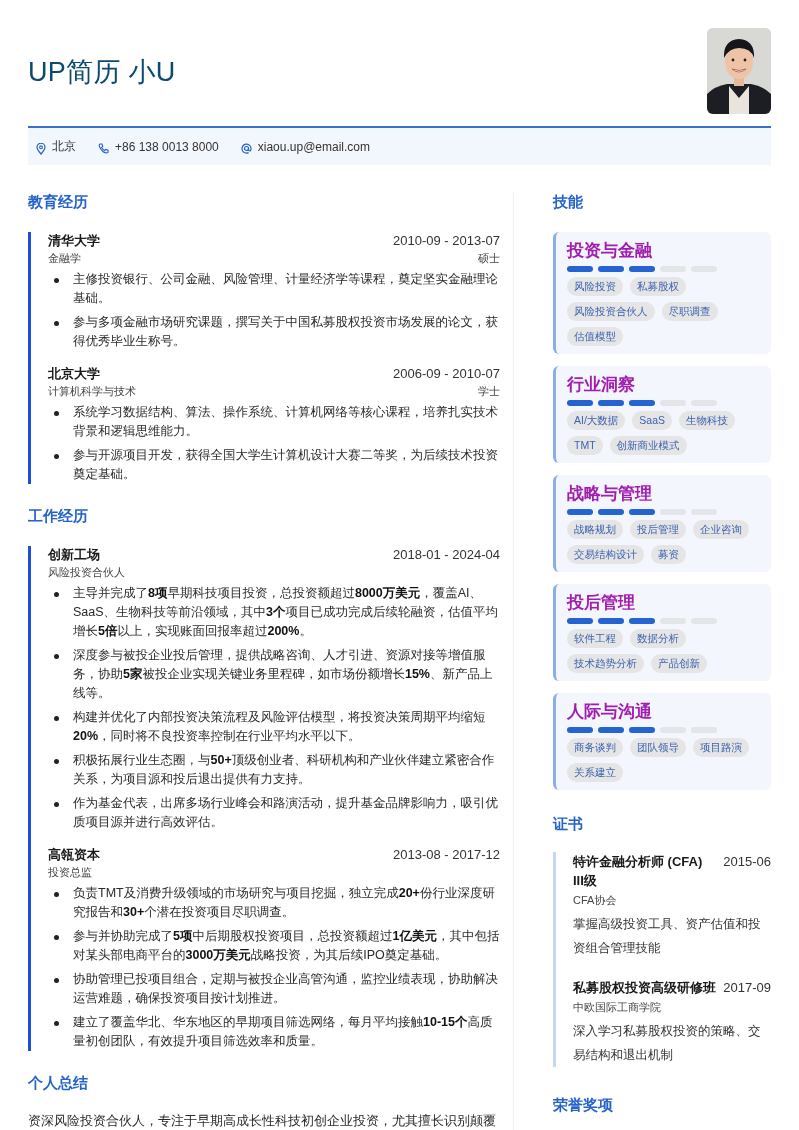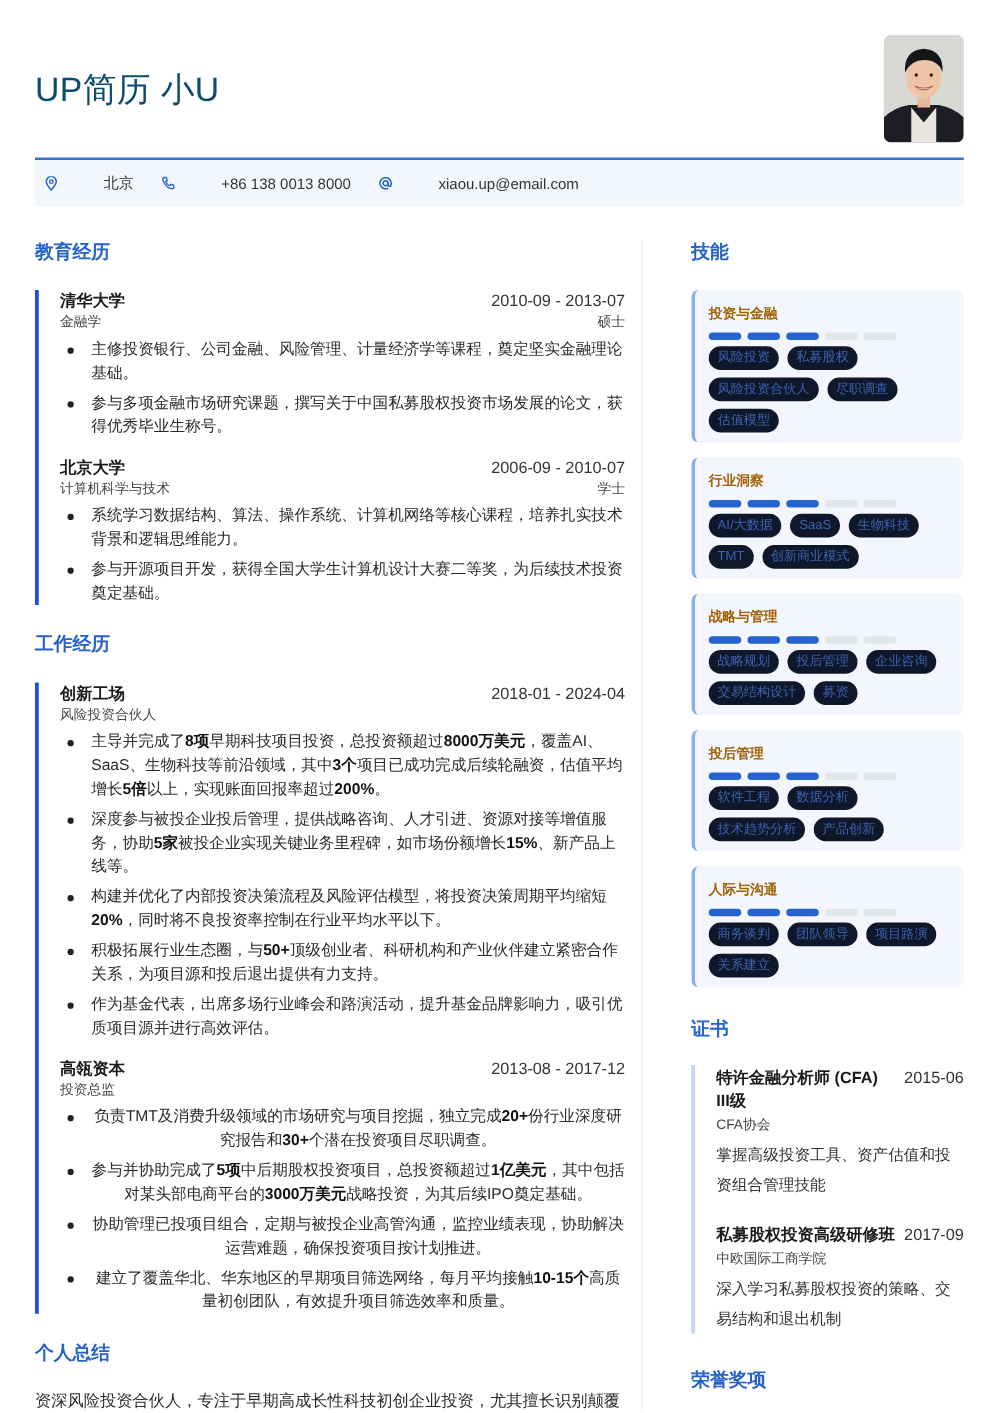--- a/index.html
+++ b/index.html
@@ -5,21 +5,21 @@
   * { box-sizing: border-box; margin: 0; padding: 0; }
   html, body { width: 799px; height: 1130px; overflow: hidden; background: #ffffff; }
   body { font-family: "Liberation Sans", "DejaVu Sans", sans-serif; color: #222; position: relative; }
 
   .header { position: absolute; left: 28px; top: 28px; width: 743px; height: 86px; }
   .name { position: absolute; left: 0; top: 26px; font-size: 27px; font-weight: 500; color: #0c4a6e; letter-spacing: 0.3px; }
   .photo { position: absolute; right: 0; top: 0; width: 64px; height: 86px; border-radius: 6px; overflow: hidden; background: #d9d9d6; }
 
   .rule { position: absolute; left: 28px; top: 126px; width: 743px; height: 2px; background: #3a6fcf; }
   .contact { position: absolute; left: 28px; top: 128px; width: 743px; height: 37px; background: #f2f6fd; display: flex; align-items: center; padding-left: 8px; font-size: 12px; color: #333; }
-  .contact-item { display: flex; align-items: center; margin-right: 22px; gap: 31px; }
+  .contact-item { display: flex; align-items: flex-end; margin-right: 22px; }
   .contact-item svg { margin-right: 6px; }
 
   .vdivider { position: absolute; left: 513px; top: 192px; width: 1px; height: 938px; background: #eef0f4; }
 
   .left { position: absolute; left: 28px; top: 190px; width: 472px; }
   .section-title { font-size: 15px; font-weight: 700; color: #2563c9; height: 24px; line-height: 24px; }
   .entries { margin-top: 18px; border-left: 3px solid #1d4ed8; padding-left: 17px; }
   .entry { margin-bottom: 10px; }
   .entry-head { display: flex; justify-content: space-between; align-items: baseline; }
   .entry-title { font-size: 13px; font-weight: 700; color: #1a1a1a; line-height: 18px; }
@@ -28,26 +28,26 @@
   ul.bullets { list-style: none; margin-top: 4px; }
   ul.bullets li { position: relative; padding-left: 25px; font-size: 12.5px; line-height: 19px; color: #2a2a2a; margin-bottom: 5px; }
   ul.bullets li::before { content: ""; position: absolute; left: 6px; top: 8px; width: 5px; height: 5px; border-radius: 50%; background: #222; }
   ul.bullets li b { font-weight: 700; color: #111; }
 
   .summary { font-size: 13px; line-height: 20px; color: #2a2a2a; margin-top: 16px; }
 
   .right { position: absolute; left: 553px; top: 190px; width: 218px; }
   .skill-card { margin-top: 12px; background: #f3f6fc; border-left: 3px solid #8aaee8; border-radius: 6px; padding: 10px 10px 8px 11px; }
   .skill-card:first-of-type { margin-top: 18px; }
-  .skill-name { font-size: 11px; font-weight: 700; color: #a16207; line-height: 18px; }
+  .skill-name { font-size: 17px; font-weight: 700; color: #a21caf; line-height: 18px; }
   .level { display: flex; gap: 5px; margin-top: 6px; }
   .level span { width: 26px; height: 6px; border-radius: 3px; background: #e3e5e9; }
   .level span.on { background: #2563d1; }
   .tags { display: flex; flex-wrap: wrap; gap: 6px 7px; margin-top: 5px; }
-  .tag { font-size: 10.5px; color: #3b63b0; background: #0f172a; border-radius: 10px; padding: 3px 7px; line-height: 13px; }
+  .tag { font-size: 10.5px; color: #3b63b0; background: #e5e5e5; border-radius: 10px; padding: 3px 7px; line-height: 13px; }
 
   .cert-list { margin-top: 16px; border-left: 3px solid #c6d6f3; padding-left: 17px; }
   .cert { margin-bottom: 8px; }
   .cert-head { display: flex; justify-content: space-between; }
   .cert-title { font-size: 13px; font-weight: 700; color: #1a1a1a; line-height: 19px; width: 140px; }
   .cert-date { font-size: 13px; color: #333; line-height: 19px; white-space: nowrap; }
   .cert-org { font-size: 11px; color: #444; line-height: 16px; margin-top: 2px; }
   .cert-desc { font-size: 12.5px; color: #333; line-height: 24px; margin-top: 4px; }
 </style>
 </head>
@@ -142,21 +142,21 @@
         <span>风险投资合伙人</span>
       </div>
       <ul class="bullets">
         <li>主导并完成了<b>8项</b>早期科技项目投资，总投资额超过<b>8000万美元</b>，覆盖AI、SaaS、生物科技等前沿领域，其中<b>3个</b>项目已成功完成后续轮融资，估值平均增长<b>5倍</b>以上，实现账面回报率超过<b>200%</b>。</li>
         <li>深度参与被投企业投后管理，提供战略咨询、人才引进、资源对接等增值服务，协助<b>5家</b>被投企业实现关键业务里程碑，如市场份额增长<b>15%</b>、新产品上线等。</li>
         <li>构建并优化了内部投资决策流程及风险评估模型，将投资决策周期平均缩短<b>20%</b>，同时将不良投资率控制在行业平均水平以下。</li>
         <li>积极拓展行业生态圈，与<b>50+</b>顶级创业者、科研机构和产业伙伴建立紧密合作关系，为项目源和投后退出提供有力支持。</li>
         <li>作为基金代表，出席多场行业峰会和路演活动，提升基金品牌影响力，吸引优质项目源并进行高效评估。</li>
       </ul>
     </div>
-    <div class="entry" style="margin-top:14px;margin-bottom:0;text-align:center;">
+    <div class="entry" style="margin-top:14px;margin-bottom:0;">
       <div class="entry-head">
         <span class="entry-title">高瓴资本</span>
         <span class="entry-date">2013-08 - 2017-12</span>
       </div>
       <div class="entry-sub">
         <span>投资总监</span>
       </div>
       <ul class="bullets">
         <li>负责TMT及消费升级领域的市场研究与项目挖掘，独立完成<b>20+</b>份行业深度研究报告和<b>30+</b>个潜在投资项目尽职调查。</li>
         <li>参与并协助完成了<b>5项</b>中后期股权投资项目，总投资额超过<b>1亿美元</b>，其中包括对某头部电商平台的<b>3000万美元</b>战略投资，为其后续IPO奠定基础。</li>

